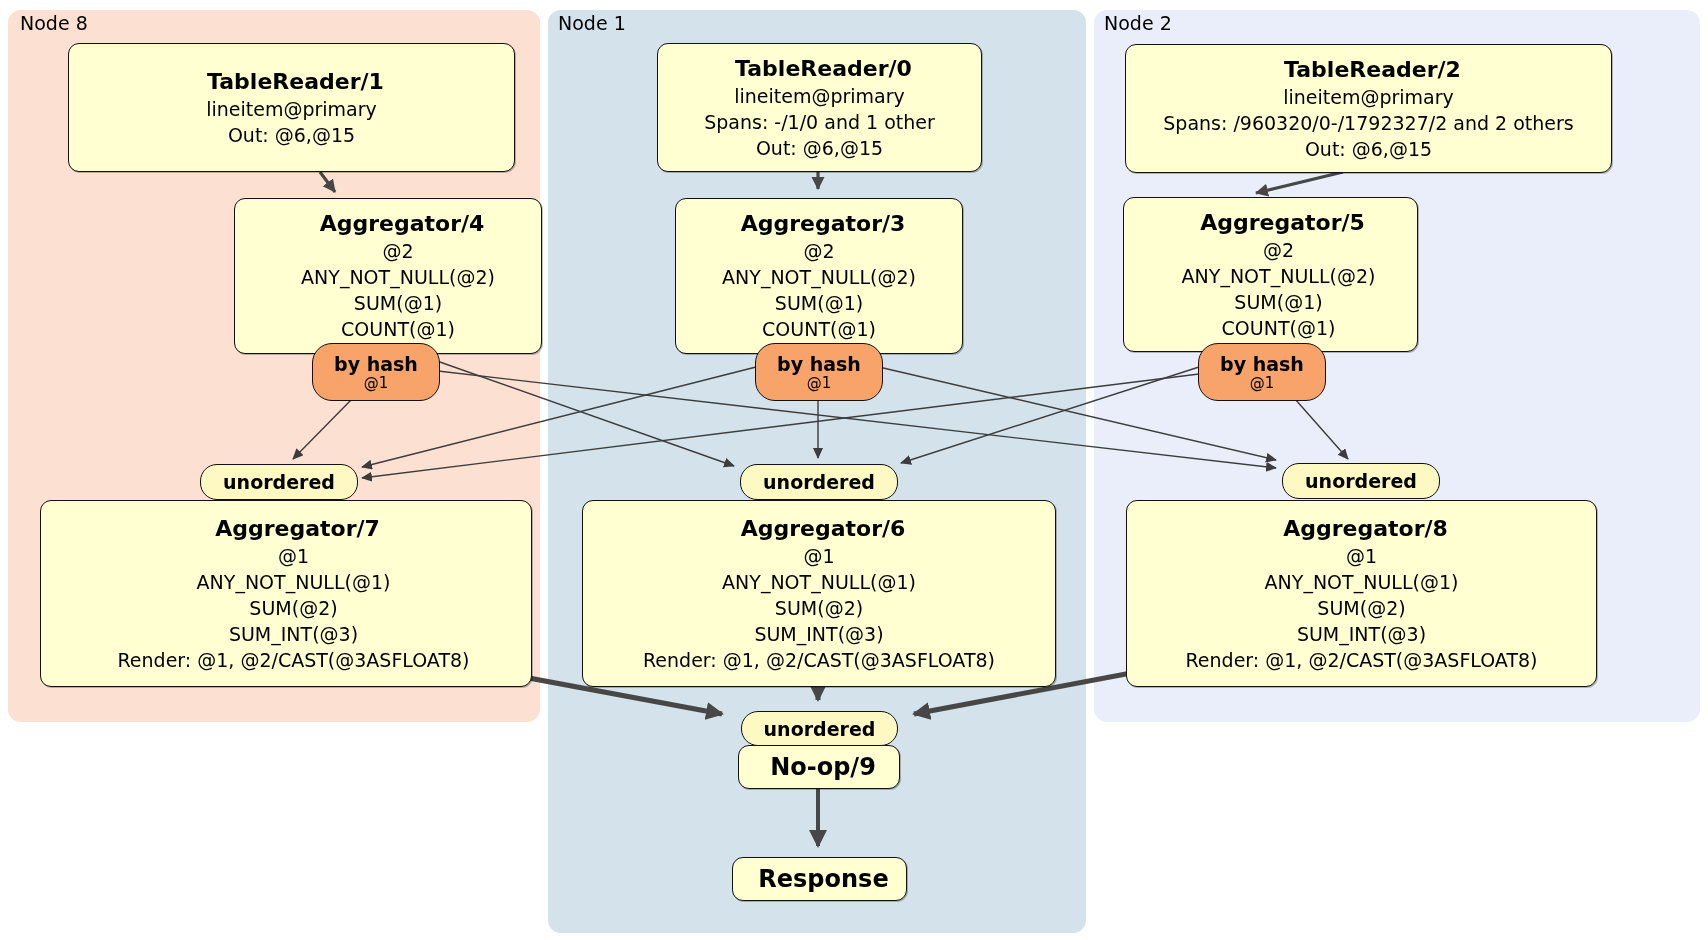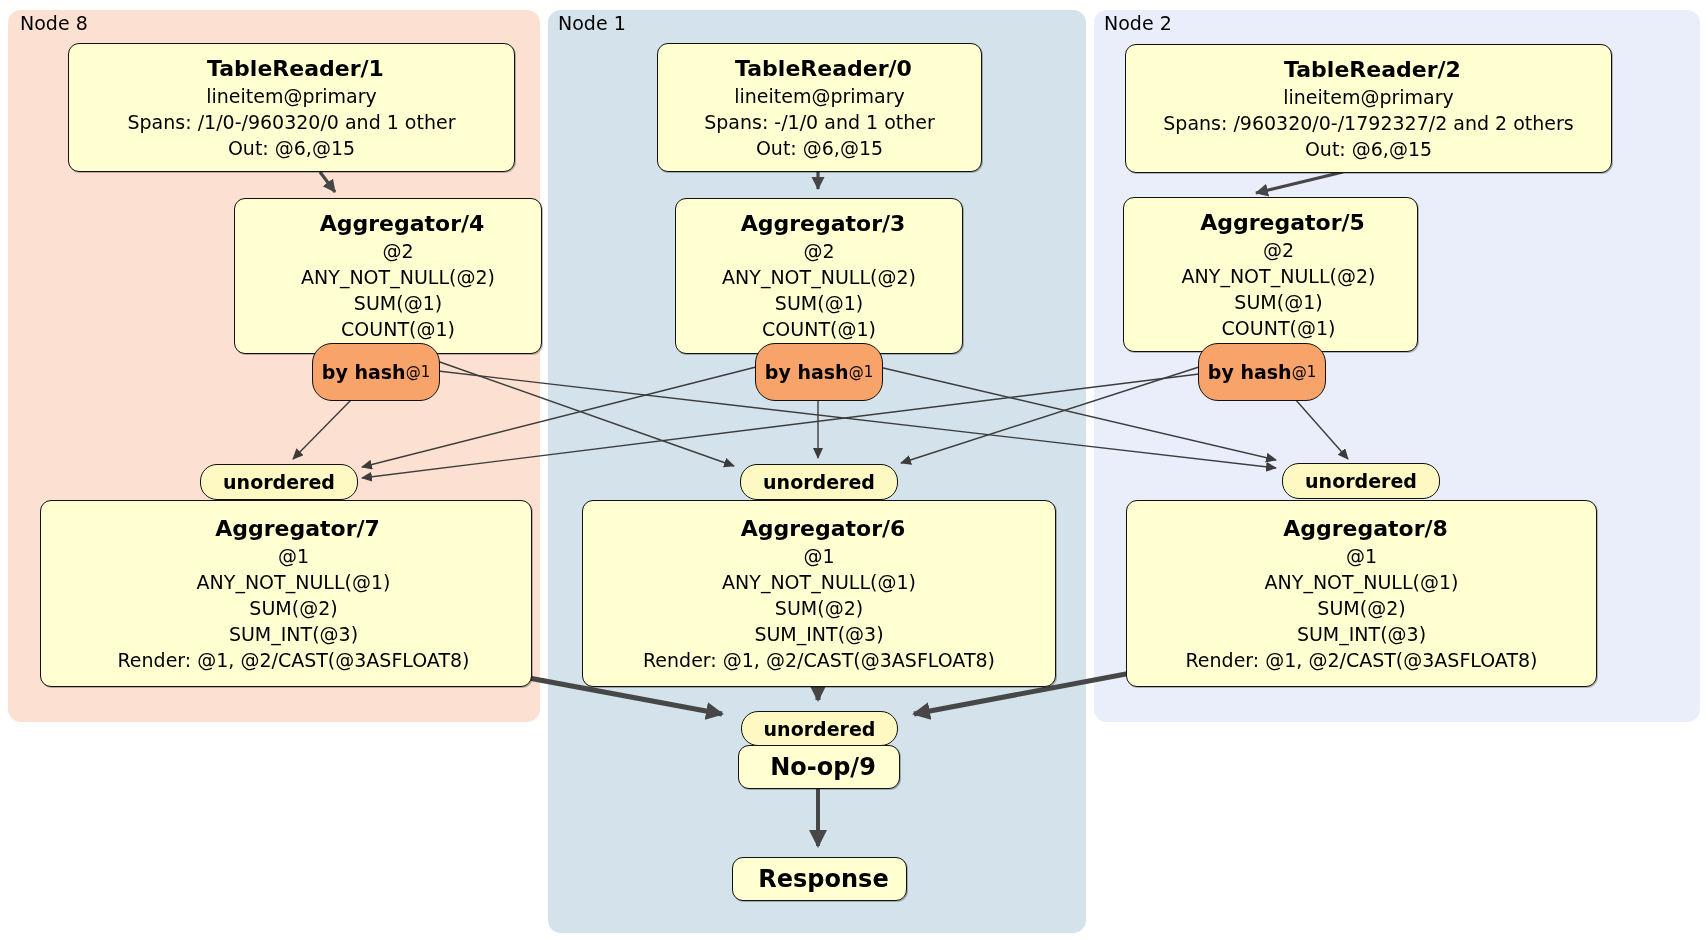--- a/index.html
+++ b/index.html
@@ -15,21 +15,21 @@
   .edges{position:absolute;left:0;top:0;z-index:1;}
   .box{
     position:absolute;background:#ffffd2;border:1.7px solid #111;border-radius:11px;
     display:flex;flex-direction:column;align-items:center;justify-content:center;
     text-align:center;z-index:2;box-shadow:1px 1px 0 rgba(0,0,0,0.25);
   }
   .box-title{font-weight:bold;font-size:22px;line-height:28px;white-space:nowrap;margin-left:8px;}
   .box-line{font-size:19px;line-height:26px;white-space:nowrap;}
   .pill{
     position:absolute;border:1.8px solid #111;z-index:3;
-    display:flex;flex-direction:row;align-items:center;justify-content:center;
+    display:flex;flex-direction:column;align-items:center;justify-content:center;
     text-align:center;
   }
   .router{background:#f7a36a;border-radius:20px;}
   .router-label{font-weight:bold;font-size:19px;line-height:22px;}
   .router-detail{font-size:15px;line-height:17px;}
   .sync{background:#fef9c3;border-radius:17px;}
   .sync-label{font-weight:bold;font-size:19px;line-height:20px;}
   .big-title{font-size:24px;}
 </style>
 </head>
@@ -75,21 +75,20 @@
     <line x1="470" y1="667" x2="722" y2="714" stroke="#474747" stroke-width="5" marker-end="url(#arr-b)"></line>
     <line x1="818" y1="687" x2="818" y2="700" stroke="#474747" stroke-width="5" marker-end="url(#arr-b)"></line>
     <line x1="1163" y1="667" x2="914" y2="714" stroke="#474747" stroke-width="5" marker-end="url(#arr-b)"></line>
 
     <line x1="818" y1="789" x2="818" y2="846" stroke="#474747" stroke-width="4" marker-end="url(#arr-b)"></line>
   </svg>
 
   <div class="box" style="left:68px;top:43px;width:445px;height:127px;">
     <div class="box-title">TableReader/1</div>
     <div class="box-line">lineitem@primary</div>
-    <div class="box-line">Spans: /1/0-/960320/0 and 1 other</div>
     <div class="box-line">Out: @6,@15</div>
   </div>
   <div class="box" style="left:234px;top:198px;width:286px;height:154px;padding-left:20px;">
     <div class="box-title">Aggregator/4</div>
     <div class="box-line">@2</div>
     <div class="box-line">ANY_NOT_NULL(@2)</div>
     <div class="box-line">SUM(@1)</div>
     <div class="box-line">COUNT(@1)</div>
   </div>
   <div class="pill router" style="left:312px;top:343px;width:126px;height:56px;">

